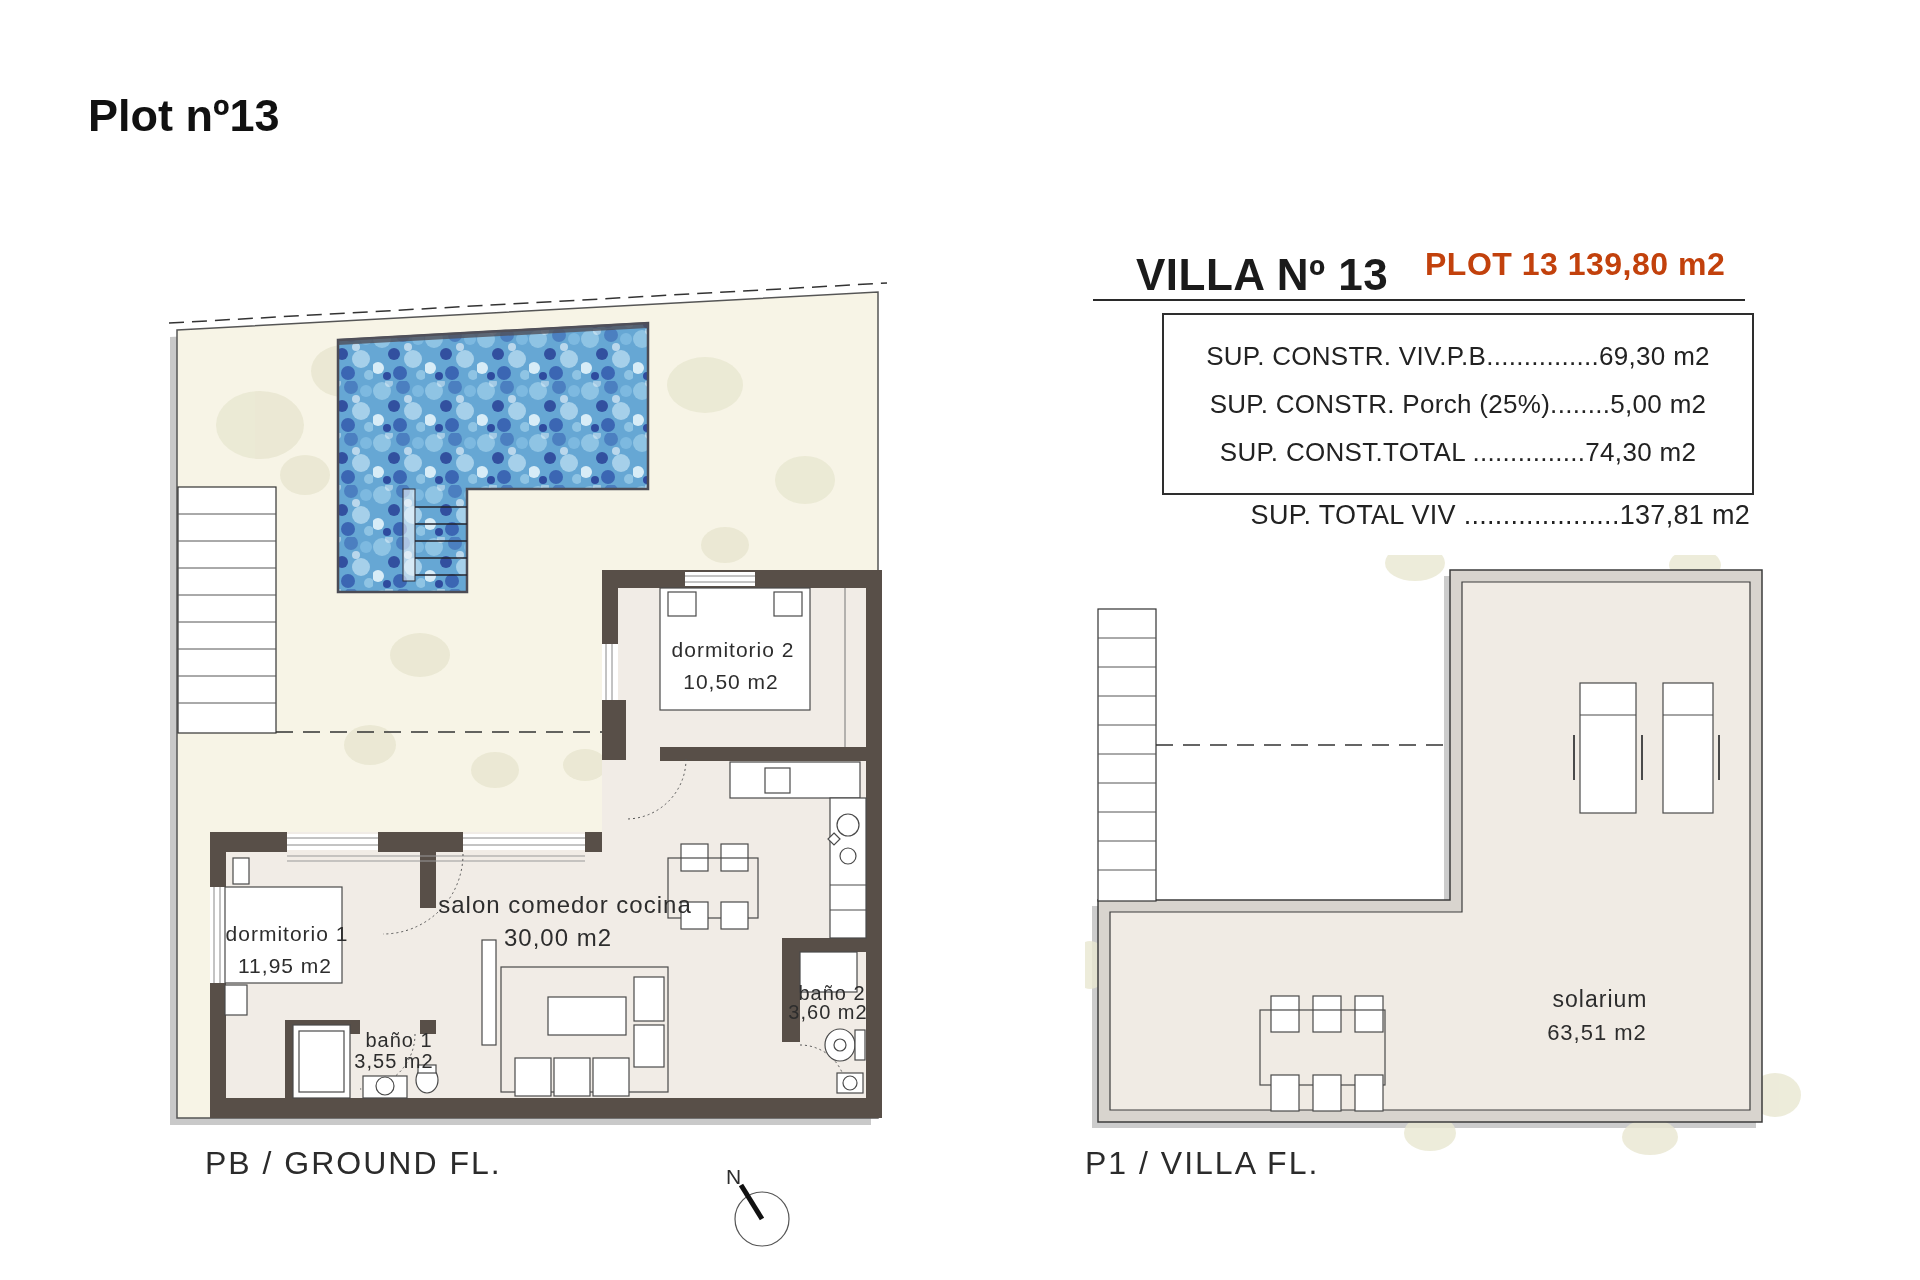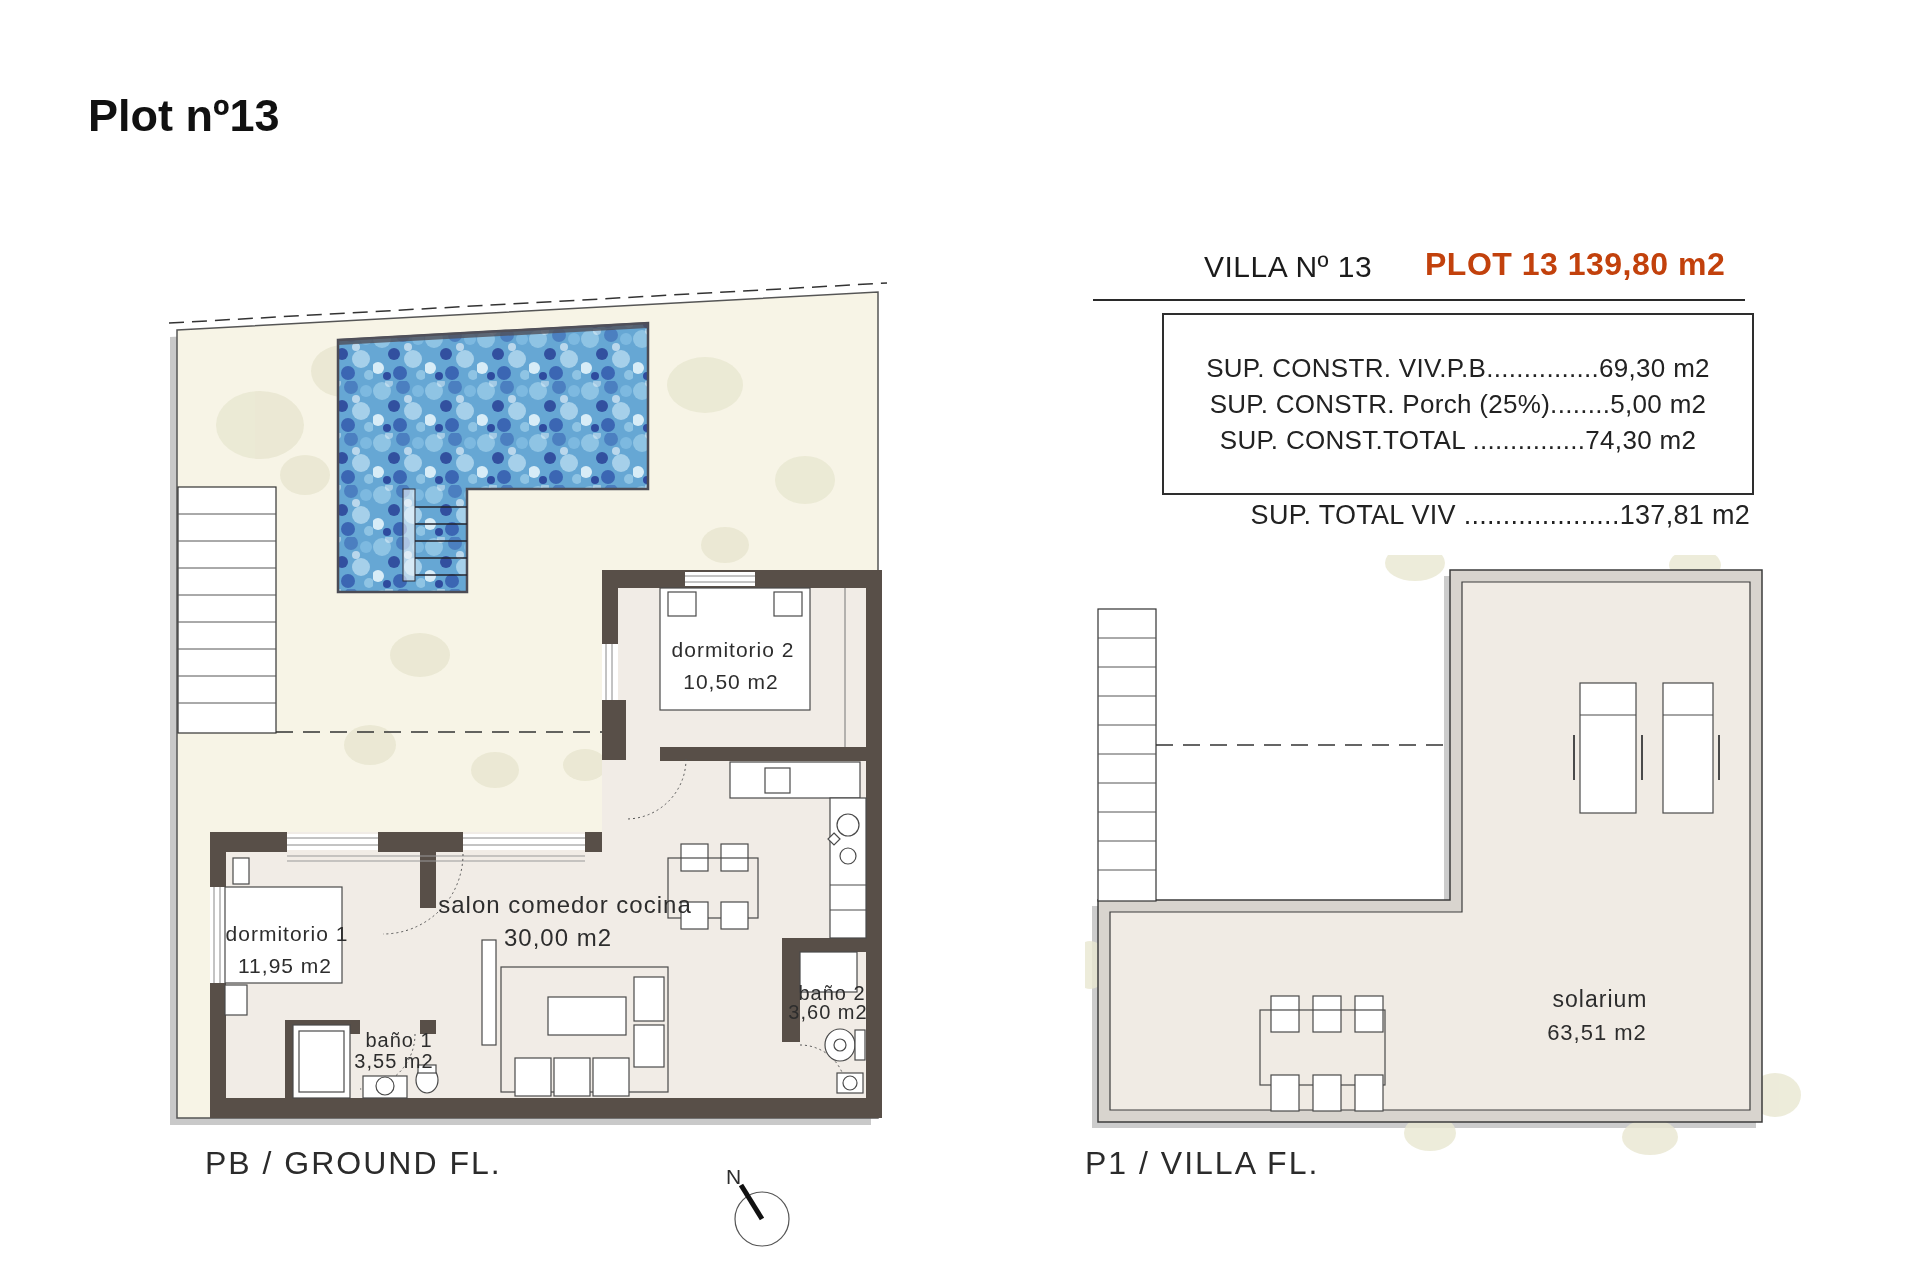--- a/index.html
+++ b/index.html
@@ -1,24 +1,24 @@
 <!DOCTYPE html>
 <html><head>
 <meta charset="utf-8">
 <style>
   html,body{margin:0;padding:0;background:#fff;}
   .page{position:relative;width:1920px;height:1280px;background:#ffffff;overflow:hidden;
         font-family:"Liberation Sans",sans-serif;color:#1a1a1a;}
   .abs{position:absolute;}
   .page-title{left:88px;top:90px;font-size:45px;font-weight:700;letter-spacing:0;color:#111;}
-  .villa-heading{left:1204px;top:250px;font-size:30px;font-weight:400;color:#1b1b1b;letter-spacing:.5px;}
+  .villa-heading{left:1136px;top:250px;font-size:44px;font-weight:700;color:#1b1b1b;letter-spacing:.5px;}
   .plot-heading{left:1425px;top:246px;font-size:32px;font-weight:700;color:#c2410c;letter-spacing:.5px;}
   .heading-rule{left:1093px;top:299px;width:652px;height:2px;background:#2a2a2a;}
   .summary-box{left:1162px;top:313px;width:588px;height:178px;border:2px solid #2e2e2e;background:#fff;
-               display:flex;flex-direction:column;justify-content:center;gap:4px;}
+               display:flex;flex-direction:column;justify-content:center;gap:16px;}
   .summary-row{font-size:26px;color:#222;text-align:center;letter-spacing:.3px;line-height:32px;white-space:nowrap;}
   .summary-total{left:1162px;top:500px;width:588px;font-size:27px;color:#222;text-align:right;letter-spacing:.3px;white-space:nowrap;}
   .floor-label{font-size:32px;color:#2b2b2b;letter-spacing:2px;}
   .gf-label{left:205px;top:1145px;}
   .ff-label{left:1085px;top:1145px;}
   svg text{font-family:"Liberation Sans",sans-serif;fill:#2d2d2d;}
   .room-name{letter-spacing:1px;}
 </style>
 </head>
 <body>

